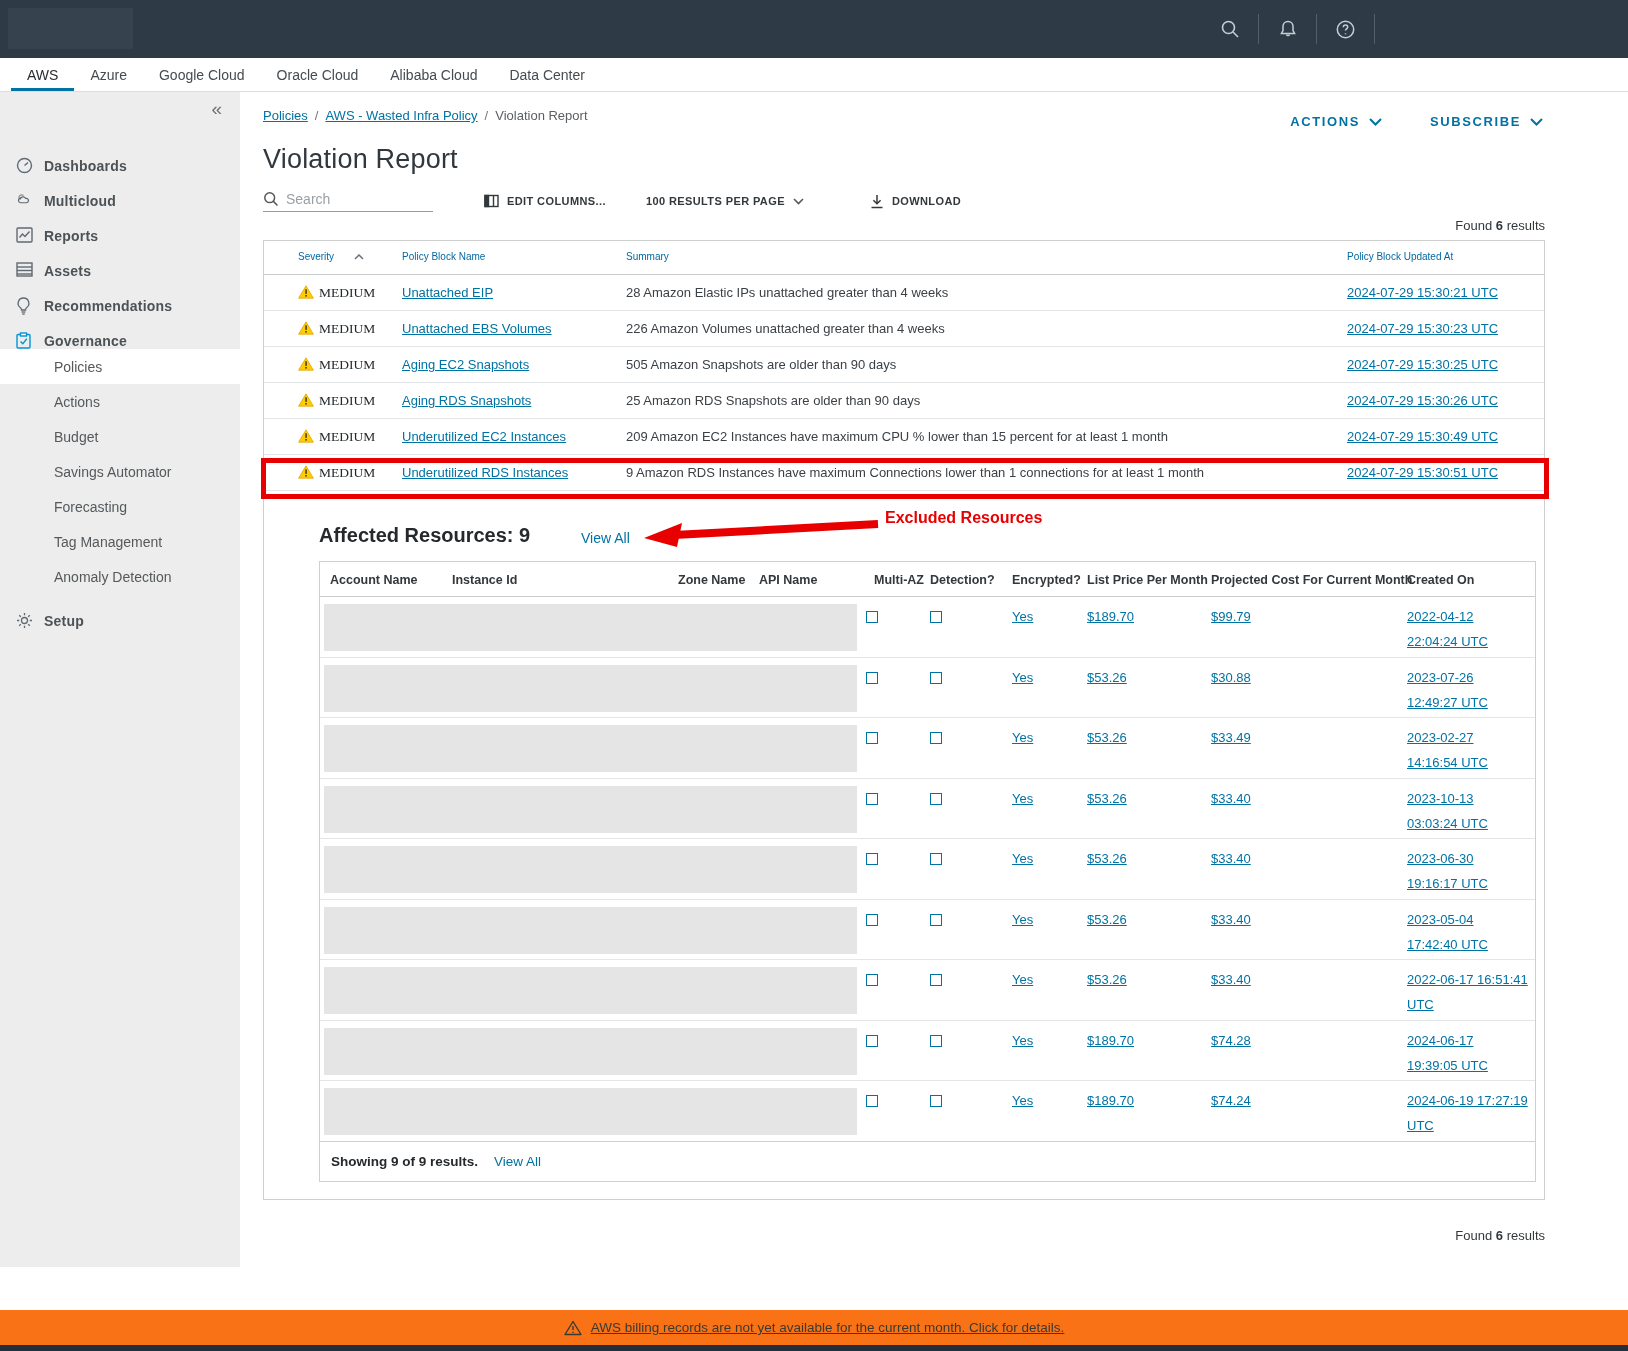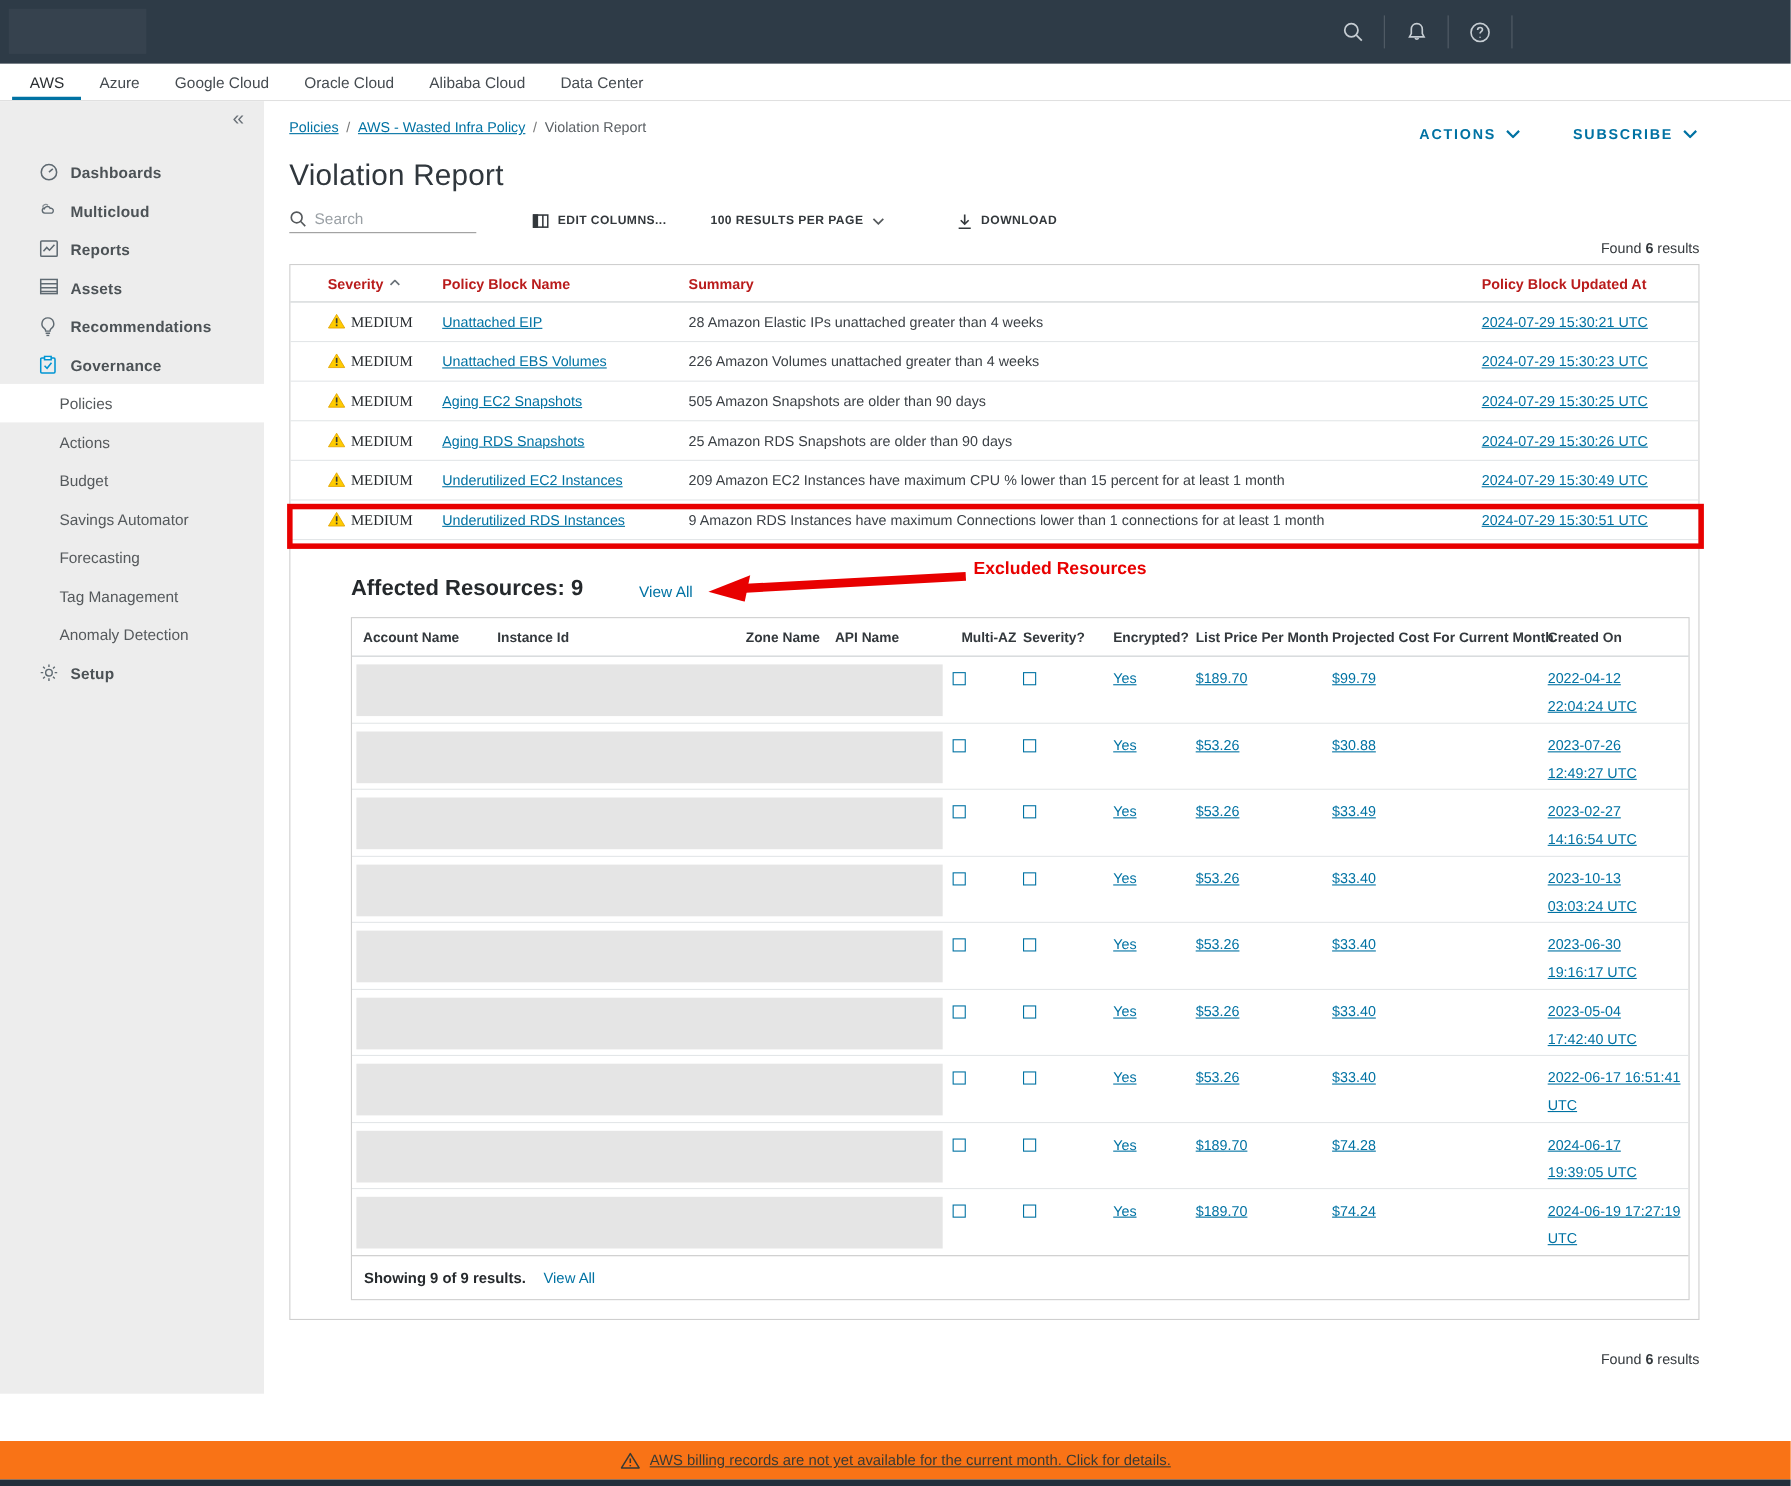--- a/index.html
+++ b/index.html
@@ -16,21 +16,21 @@
   .tb-sep { width:1px; background:rgba(255,255,255,0.18); margin:14px 0; }
   
   .cloud-tabs { position:absolute; left:0; top:58px; width:1628px; height:34px; background:#fff;
     border-bottom:1px solid #DDDDDD; display:flex; align-items:stretch; padding-left:11px; }
   .tab { padding:0 16px; display:flex; align-items:center; font-size:14px; color:#454B50; cursor:pointer; }
   .tab.active { color:#2A2E31; font-weight:500; box-shadow:inset 0 -3px 0 #0072A3; }
   
   .sidebar { position:absolute; left:0; top:92px; width:240px; height:1175px; background:#EDEDED; }
   .collapse-btn { position:absolute; right:18px; top:6px; font-size:19px; color:#6A7178; cursor:pointer; }
   .side-list { position:absolute; left:0; top:47px; width:240px; }
-  .side-item { height:35px; display:flex; align-items:center; padding-left:36px; cursor:pointer; }
+  .side-item { height:35px; display:flex; align-items:flex-end; padding-left:16px; cursor:pointer; }
   .side-item .ic { width:17px; height:17px; margin-right:11px; color:#5F6A72; display:inline-flex; }
   .side-item .ic.blue { color:#0095D3; }
   .side-item .lbl { font-size:14px; font-weight:600; color:#4C5256; letter-spacing:.2px; }
   .side-sub { height:35px; display:flex; align-items:center; padding-left:54px; cursor:pointer; }
   .side-sub .lbl { font-size:14px; font-weight:400; color:#55595C; }
   .side-sub.active { background:#FFFFFF; }
   
   .main { position:absolute; left:240px; top:92px; width:1388px; height:1175px; background:#fff; }
   .breadcrumb { position:absolute; left:23px; top:16px; font-size:13px; color:#777; }
   .breadcrumb a { color:#0072A3; text-decoration:underline; cursor:pointer; }
@@ -51,21 +51,21 @@
   .tb-perpage { margin-left:40px; }
   .tb-download { margin-left:66px; }
   .found { position:absolute; right:83px; font-size:13px; color:#33383C; }
   .found.top { top:126px; }
   .found.bottom { top:1136px; }
   .found b { font-weight:700; }
   
   .vcard { position:absolute; left:23px; top:148px; width:1282px; height:960px;
     border:1px solid #CFCFCF; background:#fff; }
   .vhead { position:relative; height:34px; border-bottom:1px solid #C9CDD0; }
-  .vhead .hc { position:absolute; top:10px; font-size:13px; font-weight:700; color:#b91c1c; }
+  .vhead .hc { position:absolute; top:10px; font-size:10px; font-weight:400; color:#0369a1; }
   .sort-caret { position:absolute; top:13px; color:#6A7178; }
   .vrow { position:relative; height:36px; border-bottom:1px solid #E3E6E8; font-size:13px; }
   .vrow .sev-ic { position:absolute; left:34px; top:10px; }
   .vrow .sev-t { position:absolute; left:55px; top:10px; font-family:"Liberation Serif", serif;
     font-size:13.5px; color:#25292C; }
   .vrow a.pol { position:absolute; left:138px; top:10px; color:#0072A3; text-decoration:underline; cursor:pointer; }
   .vrow .sum { position:absolute; left:362px; top:10px; color:#3C4146; }
   .vrow a.upd { position:absolute; left:1083px; top:10px; color:#0072A3; text-decoration:underline; cursor:pointer; }
   .red-box { position:absolute; left:-3px; width:1288px; height:41px; border:5px solid #E80000;
     z-index:6; pointer-events:none; }
@@ -387,21 +387,21 @@
     </svg>
     <div class="aff-note">Excluded Resources</div>
 
     <div class="rcard">
       <div class="rhead" id="rhead">
           <span class="hc" style="left: 10px;">Account Name</span>
           <span class="hc" style="left: 132px;">Instance Id</span>
           <span class="hc" style="left: 358px;">Zone Name</span>
           <span class="hc" style="left: 439px;">API Name</span>
           <span class="hc" style="left: 542px; padding-left: 12px;">Multi-AZ</span>
-          <span class="hc" style="left: 610px;">Severity?</span>
+          <span class="hc" style="left: 610px;">Detection?</span>
           <span class="hc" style="left: 692px;">Encrypted?</span>
           <span class="hc" style="left: 767px;">List Price Per Month</span>
           <span class="hc" style="left: 891px;">Projected Cost For Current Month</span>
           <span class="hc" style="left: 1087px;">Created On</span>
         </div>
       <div id="rrows">
           <div class="rrow">
             <div class="redact"></div>
             <div class="cb" style="left: 546px;"></div>
             <div class="cb" style="left: 610px;"></div>

